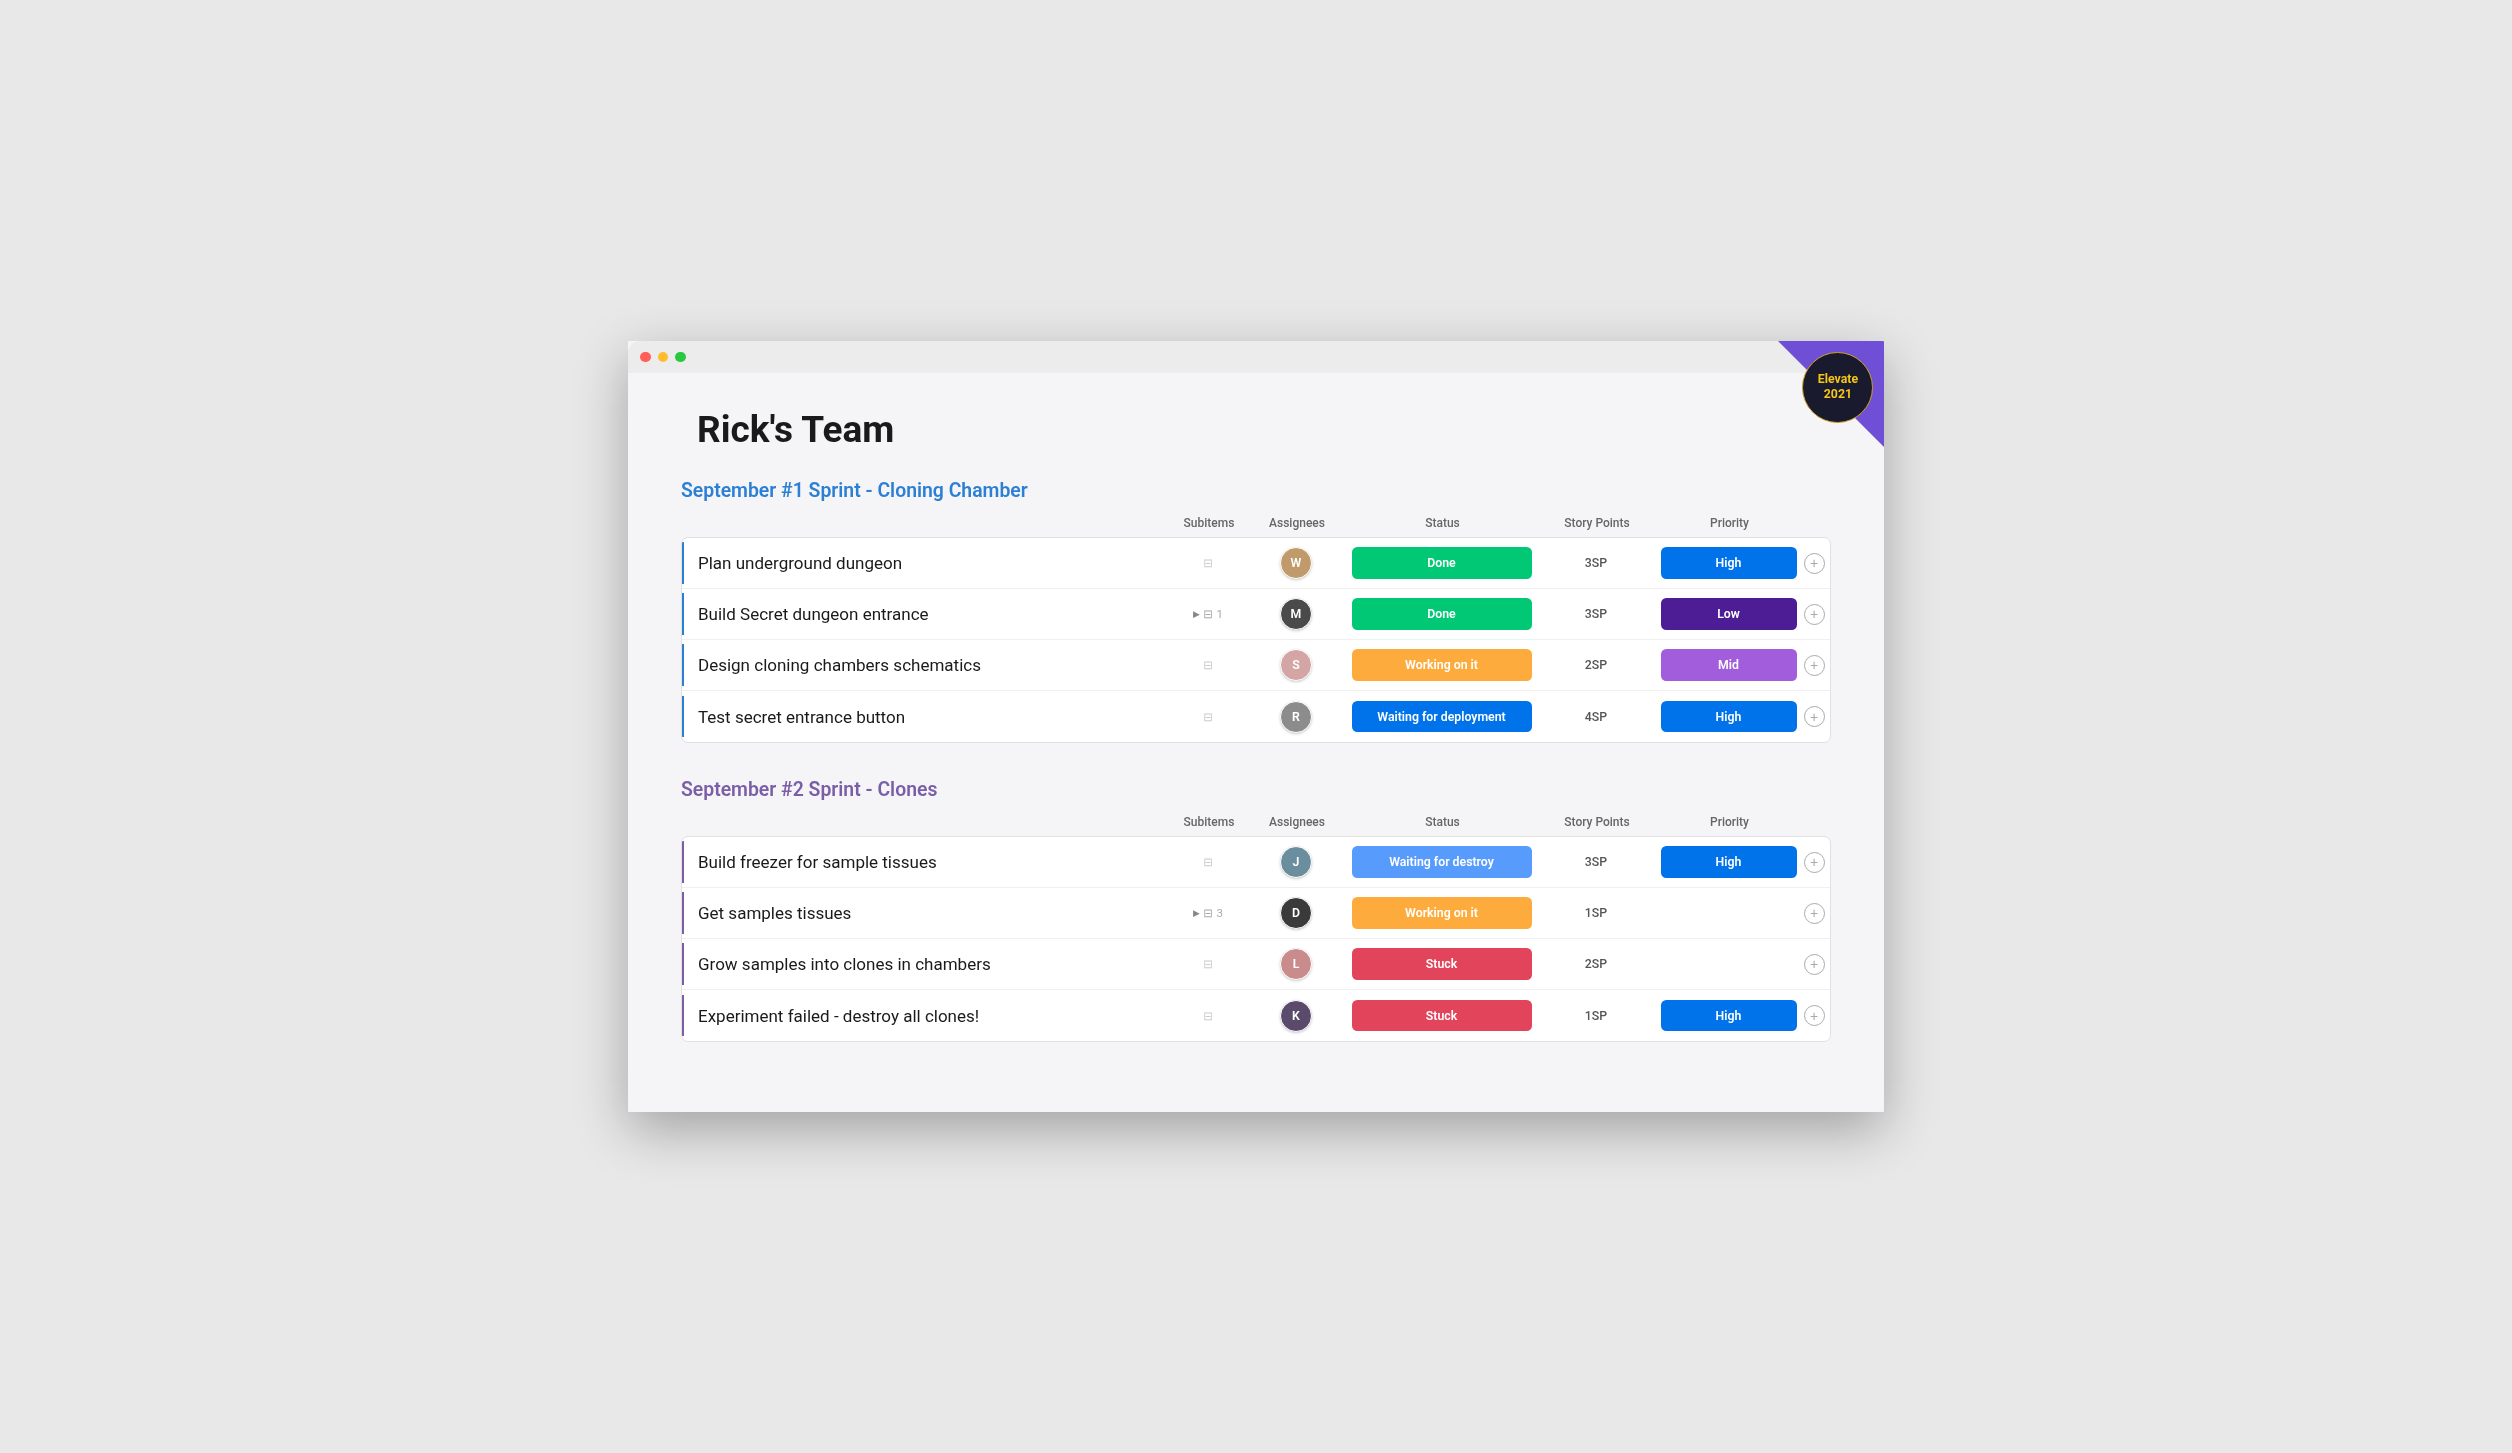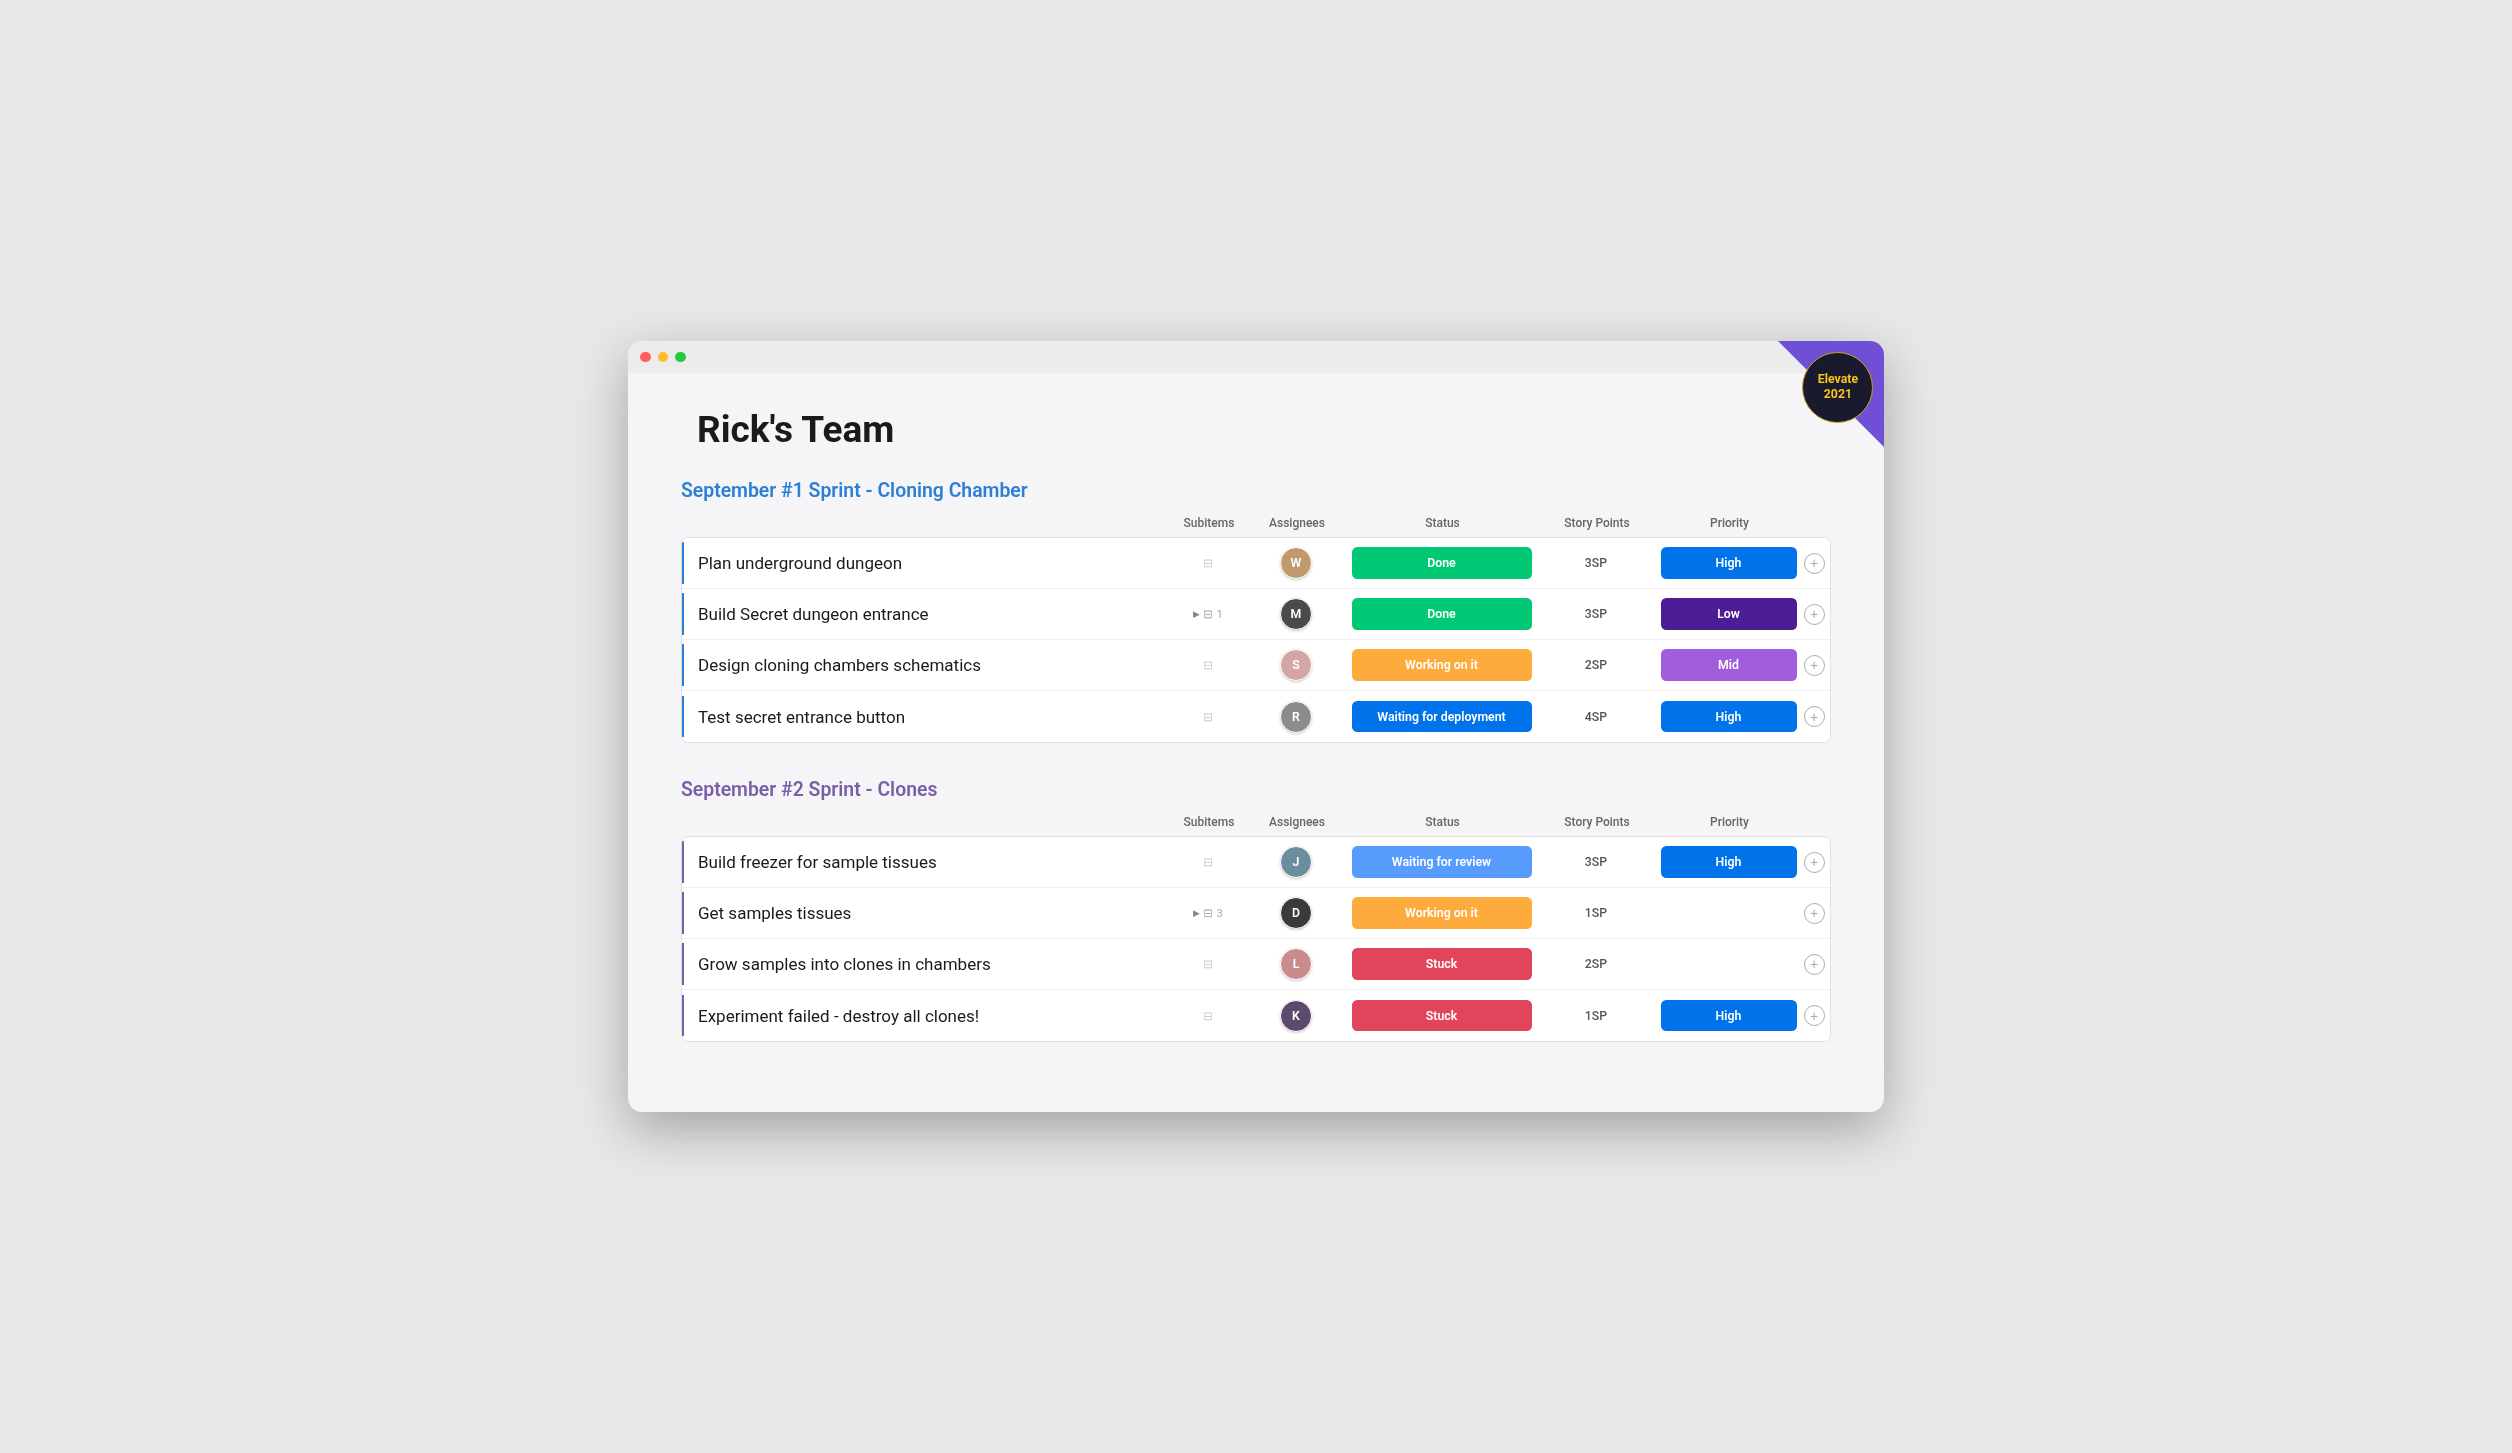--- a/index.html
+++ b/index.html
@@ -9,21 +9,21 @@
       background: #e8e8e8;
       display: flex;
       justify-content: center;
       align-items: center;
       min-height: 100vh;
       padding: 17.6px;
     }
 
     .window {
       background: #f5f5f7;
-      border-radius: 14px;
+      border-radius: 1px;
       width: 1256px;
       min-height: 727px;
       position: relative;
       box-shadow: 0 17.6px 53px rgba(0,0,0,0.3);
       overflow: hidden;
     }
 
     .titlebar {
       background: #ececec;
       height: 32px;
@@ -392,21 +392,21 @@
       <div class="table-body" id="sprint2-body">
       <div class="table-row">
             <div class="row-name purple-border">Build freezer for sample tissues</div>
             <div class="subitems-cell">
               <span style="color:#ccc">⊟</span>
             </div>
             <div class="assignee-cell">
               <div class="avatar-placeholder av5">J</div>
             </div>
             <div class="status-cell">
-              <div class="status-badge status-waiting-review">Waiting for review</div>
+              <div class="status-badge status-waiting-review">Waiting for destroy</div>
             </div>
             <div class="story-points-cell">3SP</div>
             <div class="priority-cell">
               <div class="priority-badge priority-high">High</div>
             </div>
             <div>
               <button class="add-btn">+</button>
             </div>
           </div>
           <div class="table-row">

